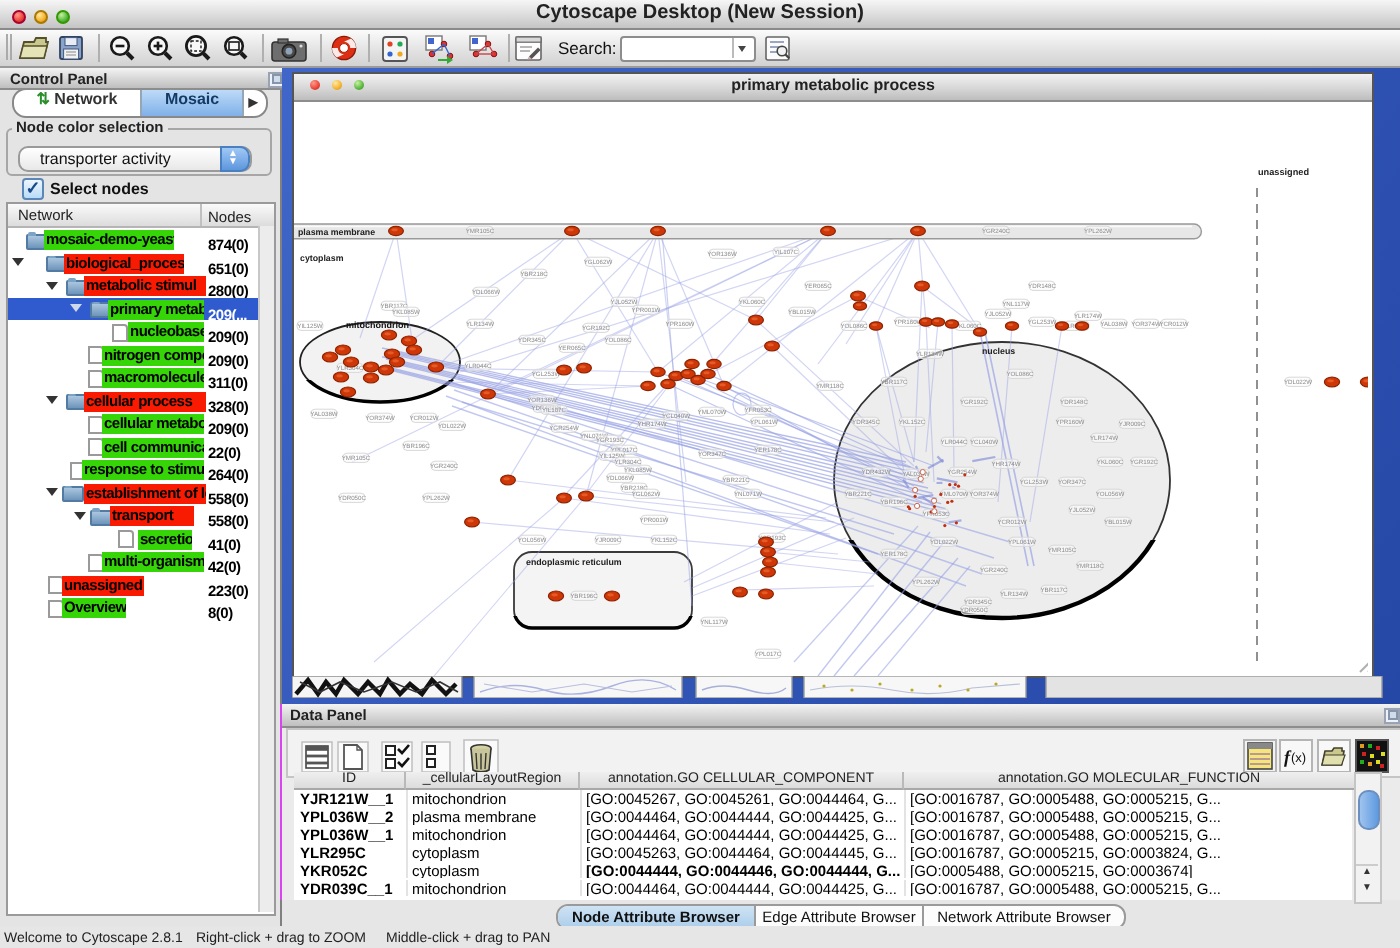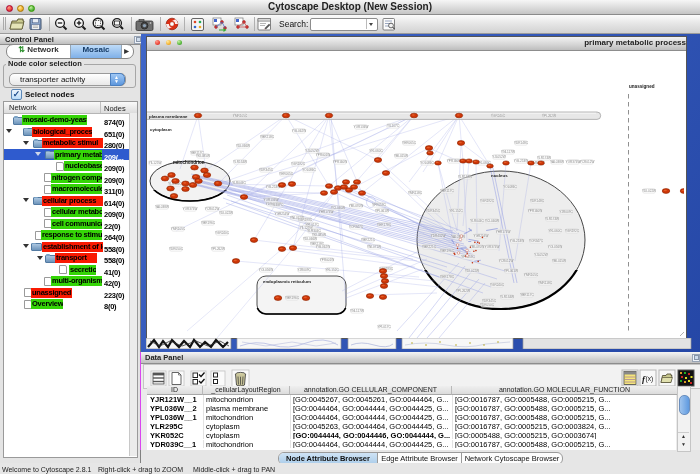--- a/index.html
+++ b/index.html
@@ -48,21 +48,21 @@
  border:0.5px solid #527aa2;border-radius:1px;}
 .fold::before{content:"";position:absolute;left:0;top:-1.5px;width:4px;height:1.5px;background:#7ba3c6;
  border-radius:1px 1px 0 0;}
 .file{position:absolute;top:1.5px;width:5.5px;height:7px;background:#fff;border:0.8px solid #9a9a9a;border-radius:0 2px 0 0;}
 #treescroll{left:125px;top:11px;width:7px;height:343px;background:#ececec;border-left:1px solid #c8c8c8;}
 
 #desktop{left:141px;top:34px;width:559px;height:319px;background:linear-gradient(130deg,#3f66c8,#2547a6);}
 #netwin{left:5px;top:2px;width:539px;height:301px;background:#fff;border:1px solid #555;}
 #nettitle{left:0;top:0;width:539px;height:13px;background:linear-gradient(#f2f2f2,#d4d4d4 60%,#bdbdbd);
  border-bottom:1px solid #8d8d8d;}
-#nettitle .t{width:100%;text-align:right;font-size:8px;font-weight:bold;color:#222;top:1px;}
+#nettitle .t{width:100%;text-align:center;font-size:8px;font-weight:bold;color:#222;top:1px;}
 
 #wstrip{left:5px;top:304px;width:554px;height:10px;background:transparent;}
 
 #dpanel{left:140px;top:352px;width:560px;height:98px;background:#ebebeb;border-left:1px solid #d946ef;}
 #dphead{left:0;top:0;width:560px;height:10px;padding-top:1px;padding-left:4px;}
 #dtoolbar{left:2px;top:12px;width:556px;height:23px;background:#f2f2f2;border:1px solid #c5c5c5;}
 
 #dtable{left:6px;top:34px;width:529px;height:64px;background:#fff;font-size:7.5px;}
 .th{top:0;height:8px;background:linear-gradient(#efefef,#dcdcdc);border-right:1px solid #b9b9b9;
  border-bottom:1px solid #a8a8a8;text-align:center;color:#222;font-size:7px;overflow:hidden;white-space:nowrap;}
@@ -254,21 +254,21 @@
         </div>
       <div class="trow abs" style="top:69px;">
           <span class="file" style="left:40px;"></span>
           <span class="lbl grn" style="left:47px;width:50px;">macromolecule</span>
           <span class="cnt">311(0)</span>
         </div>
       <div class="trow abs" style="top:80.5px;">
           <span class="arr" style="left:19px;"></span>
           <span class="fold" style="left:29px;"></span>
           <span class="lbl red" style="left:38px;width:60px;">cellular process</span>
-          <span class="cnt">614(0)</span>
+          <span class="cnt">328(0)</span>
         </div>
       <div class="trow abs" style="top:92px;">
           <span class="file" style="left:40px;"></span>
           <span class="lbl grn" style="left:47px;width:50px;">cellular metabo</span>
           <span class="cnt">209(0)</span>
         </div>
       <div class="trow abs" style="top:103.5px;">
           <span class="file" style="left:40px;"></span>
           <span class="lbl grn" style="left:47px;width:50px;">cell communicat</span>
           <span class="cnt">22(0)</span>
@@ -978,20 +978,20 @@
   <div id="dscroll" class="abs">
     <div class="abs" style="left:1px;top:8px;width:9px;height:18px;border-radius:5px;background:linear-gradient(90deg,#9fc4ee,#5f9ae0);border:1px solid #6b8fbe;"></div>
     <div class="abs" style="left:0px;top:45px;width:11px;height:8px;border-top:1px solid #ccc;font-size:5px;text-align:center;color:#333;">▲</div>
     <div class="abs" style="left:0px;top:54px;width:11px;height:8px;font-size:5px;text-align:center;color:#333;">▼</div>
   </div>
 </div>
 
 <div id="btabs" class="abs">
   <div class="bseg abs" style="left:0;width:98px;background:linear-gradient(#cfe3f5,#a8cbe9);border-right:1px solid #9a9a9a;font-weight:bold;">Node Attribute Browser</div>
   <div class="bseg abs" style="left:99px;width:83px;border-right:1px solid #9a9a9a;">Edge Attribute Browser</div>
-  <div class="bseg abs" style="left:183px;width:100px;">Network Cytoscape Browser</div>
+  <div class="bseg abs" style="left:183px;width:100px;">Network Attribute Browser</div>
 </div>
 
 <div id="status" class="abs">
   <span class="abs" style="left:2px;top:3px;">Welcome to Cytoscape 2.8.1</span>
   <span class="abs" style="left:98px;top:3px;">Right-click + drag to ZOOM</span>
   <span class="abs" style="left:193px;top:3px;">Middle-click + drag to PAN</span>
 </div>
 
 </body></html>

